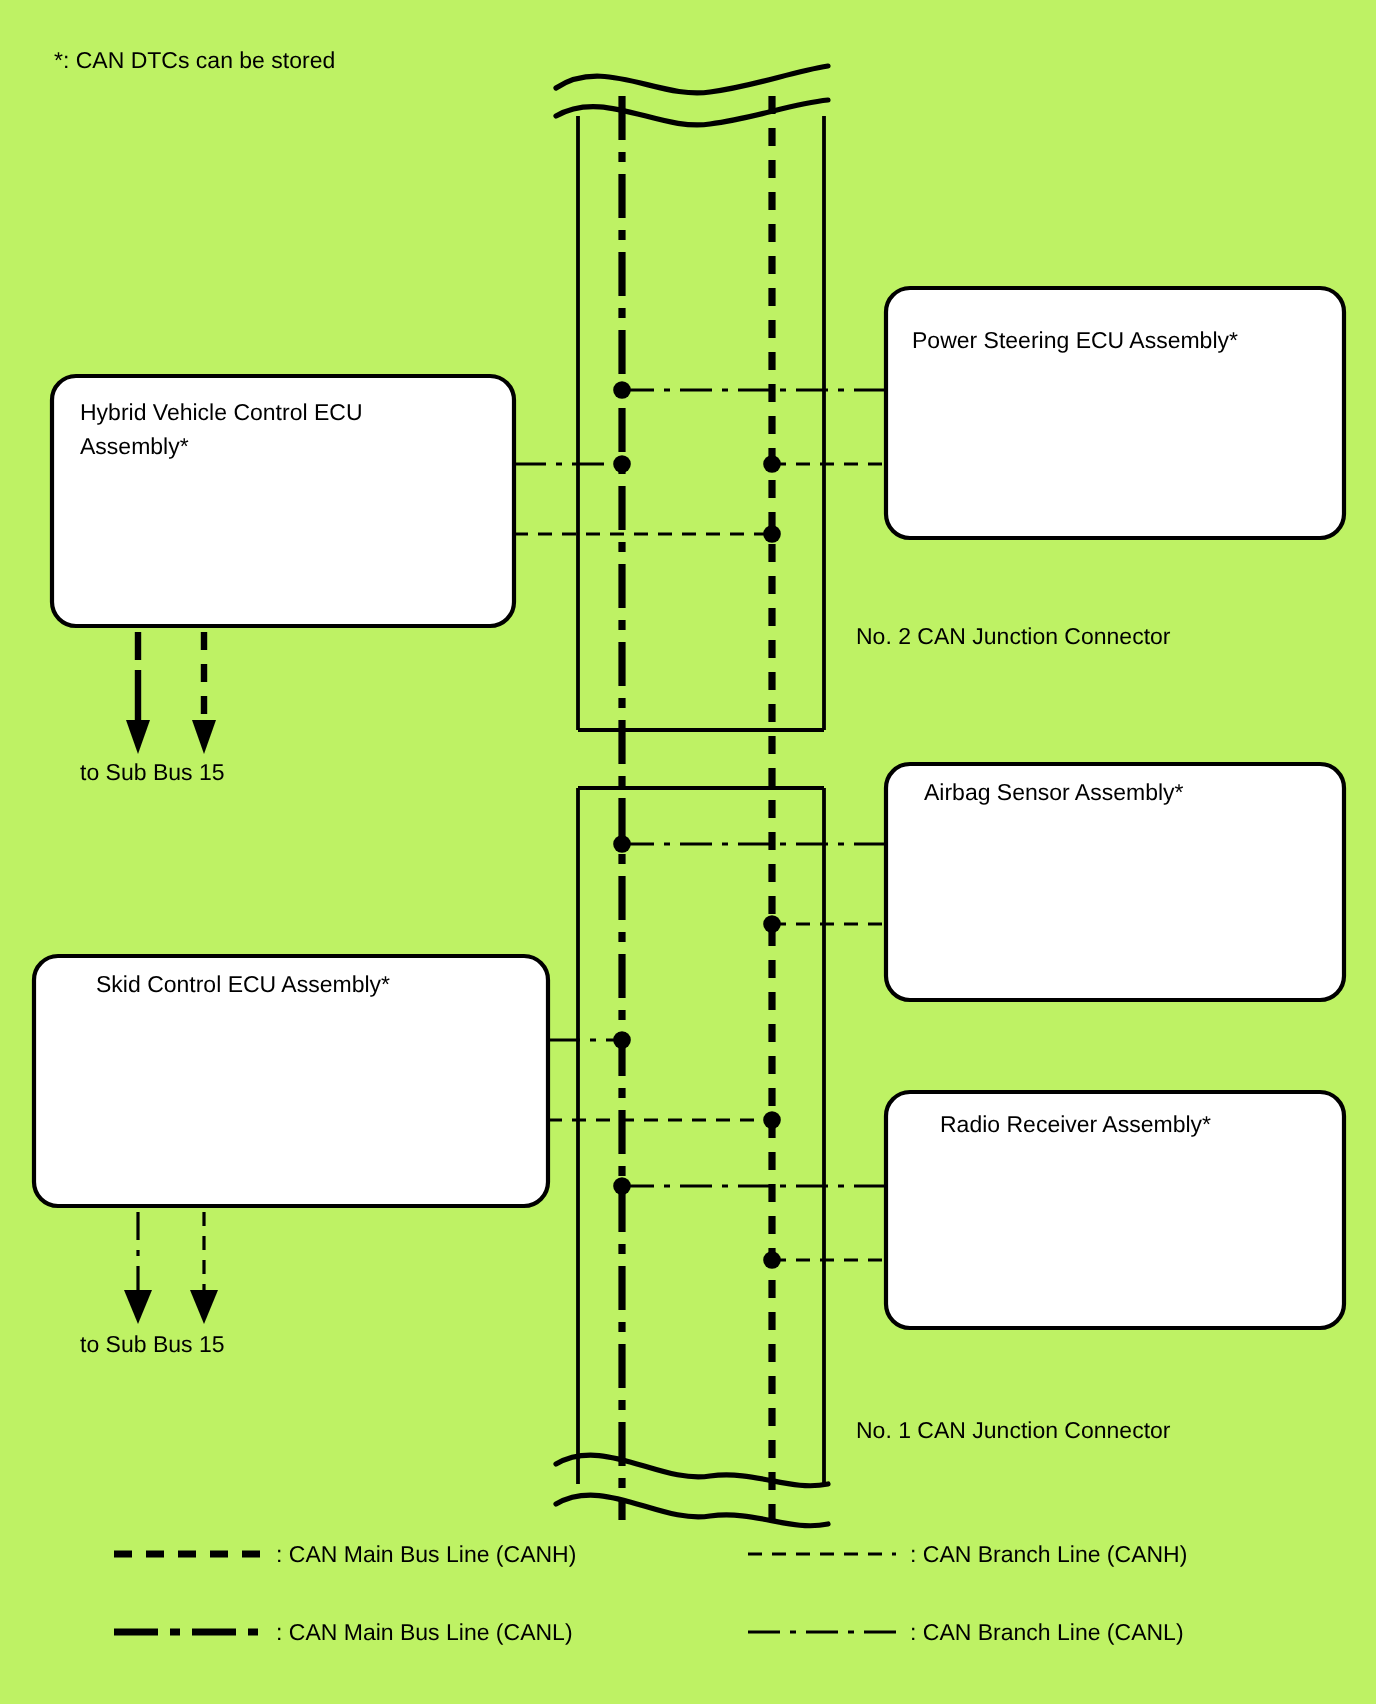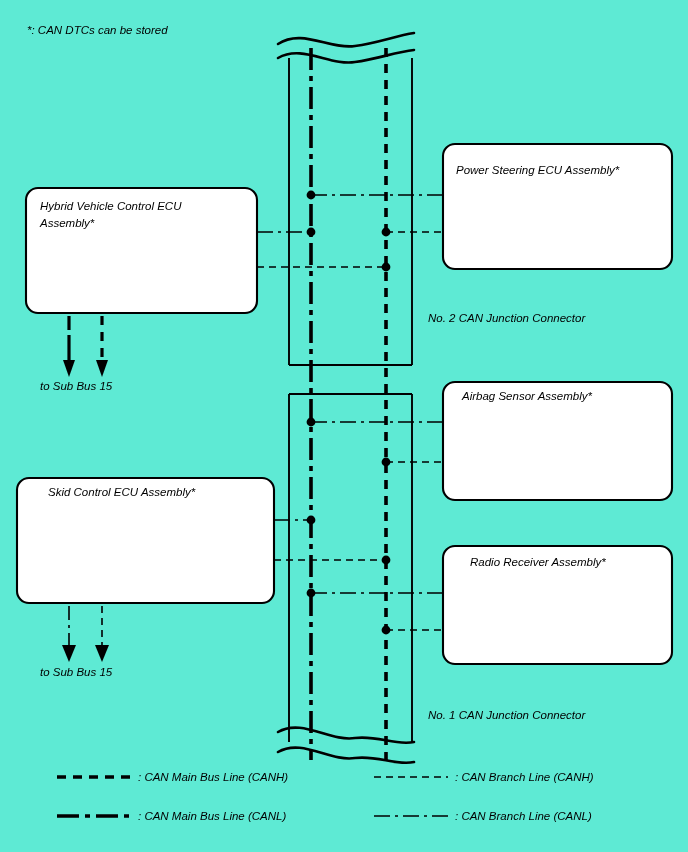--- a/index.html
+++ b/index.html
@@ -9,23 +9,22 @@
     background: #ffffff;
   }
   body {
     font-family: "Liberation Sans", sans-serif;
     color: #000000;
   }
   #page {
     position: relative;
     width: 688px;
     height: 852px;
-    background: #5eead4;
+    background: #bef264;
     overflow: hidden;
-    font-style: italic;
   }
   #diagram-svg {
     position: absolute;
     left: 0;
     top: 0;
     width: 688px;
     height: 852px;
   }
   .txt {
     font-family: "Liberation Sans", sans-serif;

